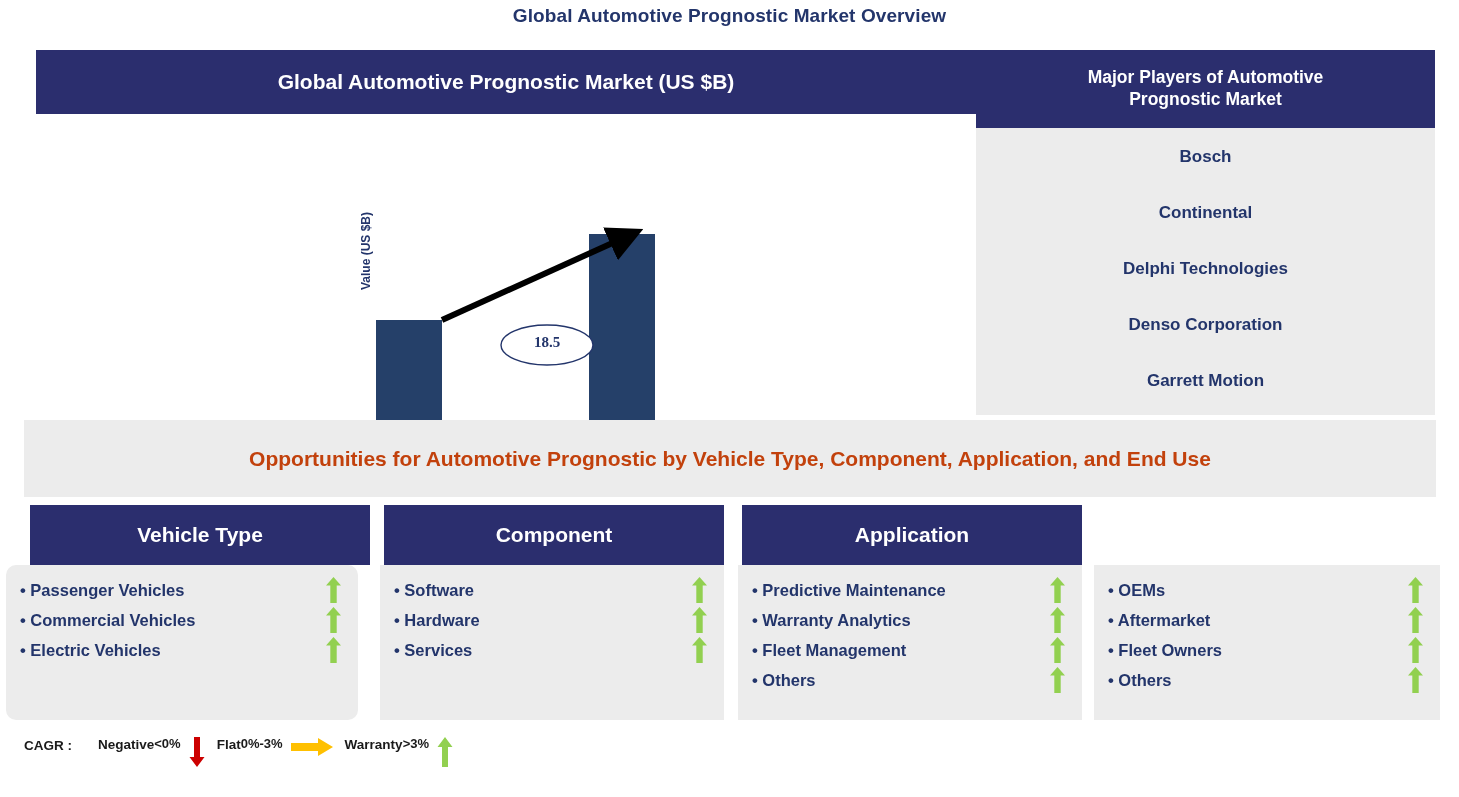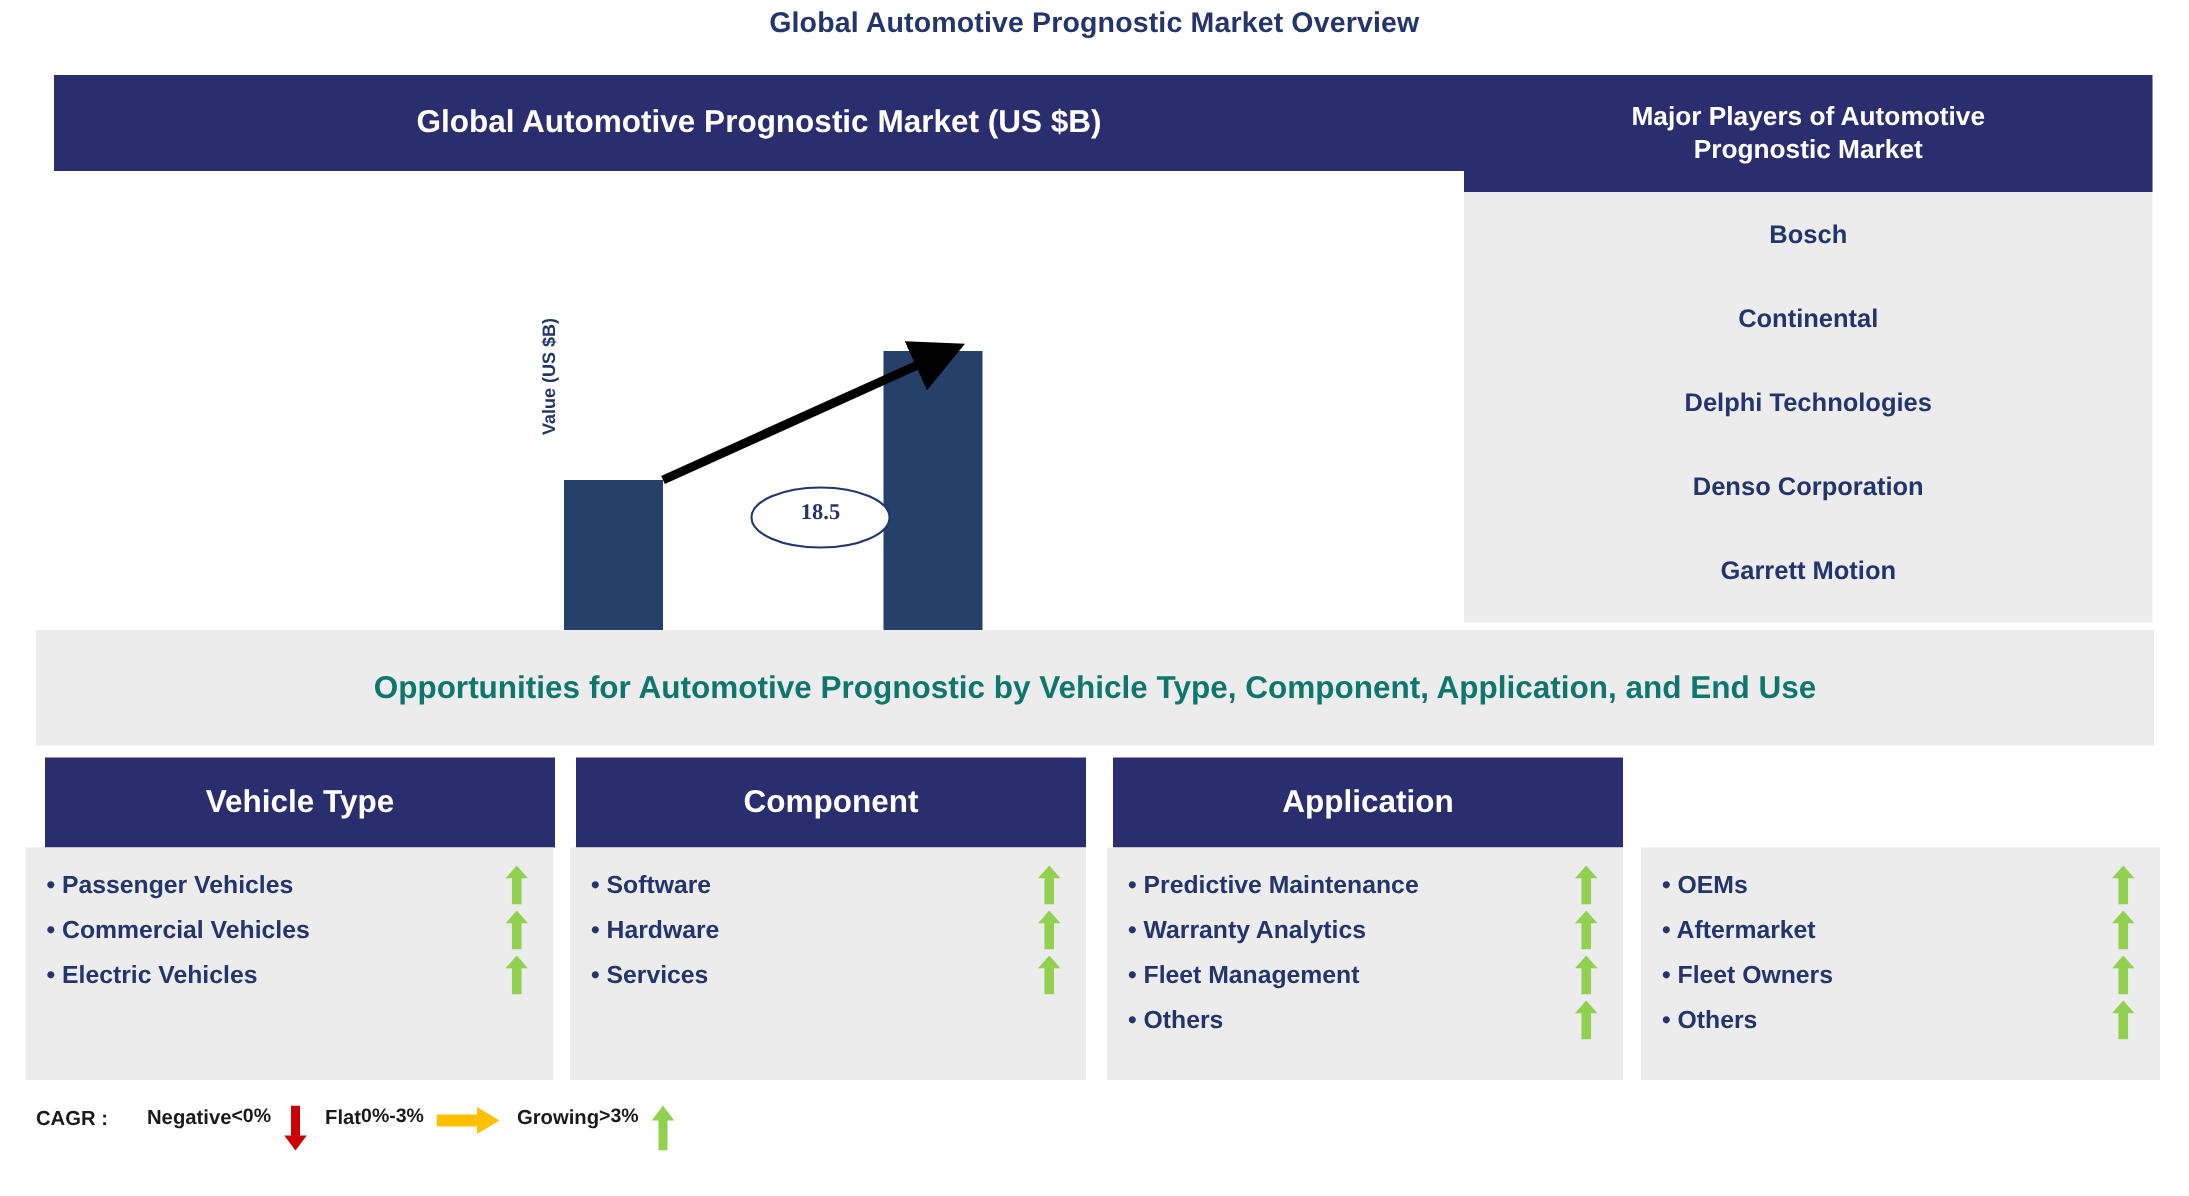--- a/index.html
+++ b/index.html
@@ -176,21 +176,21 @@
     width: 1412px;
     height: 77px;
     background: #ececec;
     display: flex;
     align-items: center;
     justify-content: center;
   }
   .opportunities-text {
     font-size: 21px;
     font-weight: bold;
-    color: #0f766e;
+    color: #c2410c;
     text-align: left;
   }
 
   
   .cards-layer {
     position: absolute;
     left: 0;
     top: 0;
     width: 1459px;
     height: 797px;
@@ -333,21 +333,21 @@
   </div>
 </div>
 
 <div class="opportunities-banner">
   <div class="opportunities-text">Opportunities for Automotive Prognostic by Vehicle Type, Component, Application, and End Use</div>
 </div>
 
 <div class="cards-layer">
 
   <div class="card-header" style="left:30px; top:505px; width:340px;">Vehicle Type</div>
-  <div class="card-body" style="left:17px; top:565px; width:352px; height:155px;">
+  <div class="card-body" style="left:6px; top:565px; width:352px; height:155px;border-radius:10px;">
     <div class="card-row">
       <span class="card-item-text">• Passenger Vehicles</span>
       <span class="arrow-cell">
         <svg class="arrow-up-green" width="15" height="26" viewBox="0 0 15 26" xmlns="http://www.w3.org/2000/svg">
             <path d="M7.5 0 L15 8.5 L10.7 8.5 L10.7 26 L4.3 26 L4.3 8.5 L0 8.5 Z" fill="#92d050"></path>
           </svg>
       </span>
     </div>
     <div class="card-row">
       <span class="card-item-text">• Commercial Vehicles</span>
@@ -489,21 +489,21 @@
     </div>
     <span class="legend-icon">
       <svg class="arrow-right-amber" width="42" height="20" viewBox="0 0 42 20" xmlns="http://www.w3.org/2000/svg">
           <path d="M0 6 L27 6 L27 1 L42 10 L27 19 L27 14 L0 14 Z" fill="#ffc000"></path>
         </svg>
     </span>
   </div>
 
   <div class="legend-entry">
     <div class="legend-labels">
-      <span class="legend-name">Growing</span>
+      <span class="legend-name">Warranty</span>
       <span class="legend-range">&gt;3%</span>
     </div>
     <span class="legend-icon">
       <svg class="arrow-up-green" width="16" height="30" viewBox="0 0 16 30" xmlns="http://www.w3.org/2000/svg">
           <path d="M8 0 L15.5 10 L11 10 L11 30 L5 30 L5 10 L0.5 10 Z" fill="#92d050"></path>
         </svg>
     </span>
   </div>
 </div>
 

